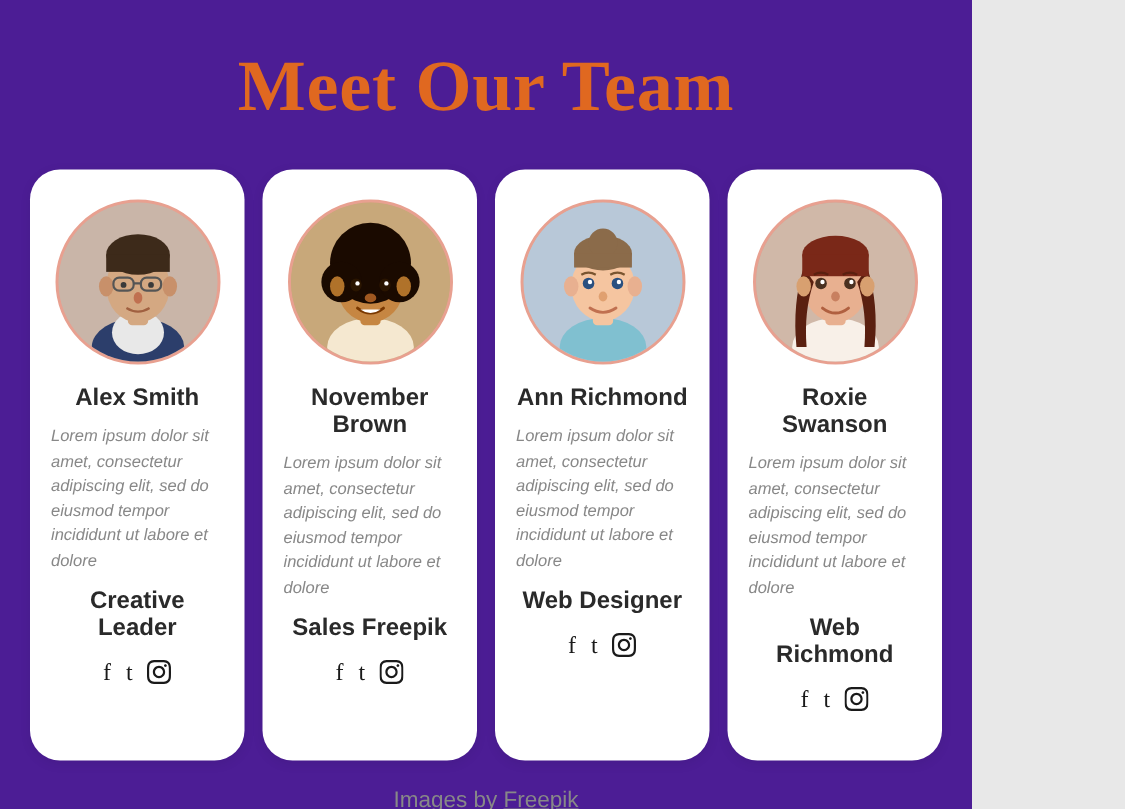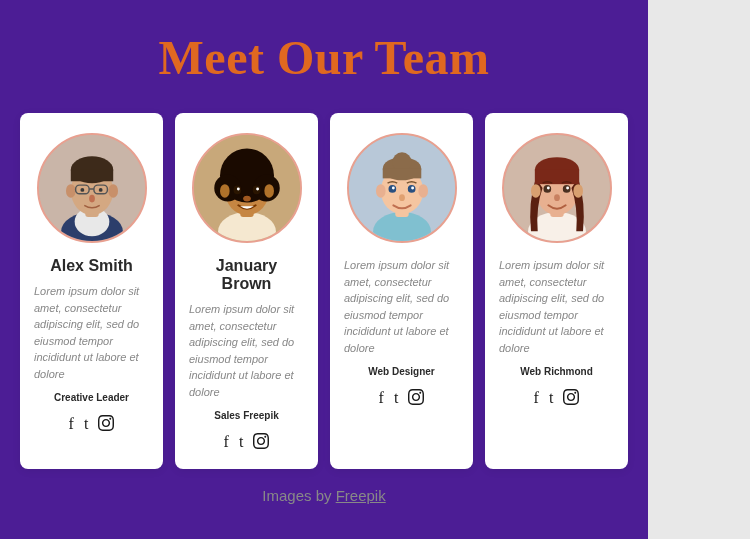--- a/index.html
+++ b/index.html
@@ -33,22 +33,22 @@
 
     .team-grid {
       display: flex;
       gap: 12px;
       justify-content: center;
       width: 100%;
     }
 
     .team-card {
       background: #ffffff;
-      border-radius: 8px;
-      padding: 20px 14px 16px;
+      border-radius: 20px;
+      padding: 20px 14px 28px;
       width: 165px;
       display: flex;
       flex-direction: column;
       align-items: center;
       box-shadow: 0 2px 8px rgba(0,0,0,0.07);
     }
 
     .avatar-wrapper {
       width: 110px;
       height: 110px;
@@ -81,21 +81,21 @@
     .member-bio {
       font-size: 11px;
       color: #888;
       line-height: 1.5;
       margin-bottom: 10px;
       font-family: 'Arial', sans-serif;
       font-style: italic;
     }
 
     .member-role {
-      font-size: 10px;
+      font-size: 16px;
       font-weight: bold;
       color: #2a2a2a;
       text-align: center;
       margin-bottom: 12px;
       font-family: 'Arial', sans-serif;
     }
 
     .social-icons {
       display: flex;
       gap: 10px;
@@ -203,21 +203,21 @@
           <circle cx="46" cy="56" r="1.5" fill="white"></circle>
           <circle cx="66" cy="56" r="1.5" fill="white"></circle>
 
           <ellipse cx="55" cy="66" rx="4" ry="3" fill="#a05820"></ellipse>
 
           <path d="M46 73 Q55 80 64 73" stroke="#7a3800" stroke-width="2" fill="none" stroke-linecap="round"></path>
 
           <path d="M48 74 Q55 79 62 74" stroke="none" fill="white"></path>
         </svg>
       </div>
-      <div class="member-name">January Brown</div>
+      <div class="member-name">November Brown</div>
       <div class="member-bio">Lorem ipsum dolor sit amet, consectetur adipiscing elit, sed do eiusmod tempor incididunt ut labore et dolore</div>
       <div class="member-role">Sales Freepik</div>
       <div class="social-icons">
         <span class="social-icon">f</span>
         <span class="social-icon">t</span>
         <span class="social-icon">
           <svg width="16" height="16" viewBox="0 0 24 24" fill="currentColor">
               <path d="M12 2.163c3.204 0 3.584.012 4.85.07 3.252.148 4.771 1.691 4.919 4.919.058 1.265.069 1.645.069 4.849 0 3.205-.012 3.584-.069 4.849-.149 3.225-1.664 4.771-4.919 4.919-1.266.058-1.644.07-4.85.07-3.204 0-3.584-.012-4.849-.07-3.26-.149-4.771-1.699-4.919-4.92-.058-1.265-.07-1.644-.07-4.849 0-3.204.013-3.583.07-4.849.149-3.227 1.664-4.771 4.919-4.919 1.266-.057 1.645-.069 4.849-.069zm0-2.163c-3.259 0-3.667.014-4.947.072-4.358.2-6.78 2.618-6.98 6.98-.059 1.281-.073 1.689-.073 4.948 0 3.259.014 3.668.072 4.948.2 4.358 2.618 6.78 6.98 6.98 1.281.058 1.689.072 4.948.072 3.259 0 3.668-.014 4.948-.072 4.354-.2 6.782-2.618 6.979-6.98.059-1.28.073-1.689.073-4.948 0-3.259-.014-3.667-.072-4.947-.196-4.354-2.617-6.78-6.979-6.98-1.281-.059-1.69-.073-4.949-.073zm0 5.838c-3.403 0-6.162 2.759-6.162 6.162s2.759 6.163 6.162 6.163 6.162-2.759 6.162-6.163c0-3.403-2.759-6.162-6.162-6.162zm0 10.162c-2.209 0-4-1.79-4-4 0-2.209 1.791-4 4-4s4 1.791 4 4c0 2.21-1.791 4-4 4zm6.406-11.845c-.796 0-1.441.645-1.441 1.44s.645 1.44 1.441 1.44c.795 0 1.439-.645 1.439-1.44s-.644-1.44-1.439-1.44z"></path>
             </svg>
         </span>
@@ -248,20 +248,21 @@
           <circle cx="66" cy="55" r="1.5" fill="white"></circle>
 
           <path d="M40 50 Q45 47 50 50" stroke="#7a5530" stroke-width="1.5" fill="none"></path>
           <path d="M60 50 Q65 47 70 50" stroke="#7a5530" stroke-width="1.5" fill="none"></path>
 
           <ellipse cx="55" cy="65" rx="3" ry="3.5" fill="#e0a070"></ellipse>
 
           <path d="M46 73 Q55 79 64 73" stroke="#c07050" stroke-width="2" fill="none" stroke-linecap="round"></path>
         </svg>
       </div>
+      <div class="member-name">Ann Richmond</div>
       <div class="member-bio">Lorem ipsum dolor sit amet, consectetur adipiscing elit, sed do eiusmod tempor incididunt ut labore et dolore</div>
       <div class="member-role">Web Designer</div>
       <div class="social-icons">
         <span class="social-icon">f</span>
         <span class="social-icon">t</span>
         <span class="social-icon">
           <svg width="16" height="16" viewBox="0 0 24 24" fill="currentColor">
               <path d="M12 2.163c3.204 0 3.584.012 4.85.07 3.252.148 4.771 1.691 4.919 4.919.058 1.265.069 1.645.069 4.849 0 3.205-.012 3.584-.069 4.849-.149 3.225-1.664 4.771-4.919 4.919-1.266.058-1.644.07-4.85.07-3.204 0-3.584-.012-4.849-.07-3.26-.149-4.771-1.699-4.919-4.92-.058-1.265-.07-1.644-.07-4.849 0-3.204.013-3.583.07-4.849.149-3.227 1.664-4.771 4.919-4.919 1.266-.057 1.645-.069 4.849-.069zm0-2.163c-3.259 0-3.667.014-4.947.072-4.358.2-6.78 2.618-6.98 6.98-.059 1.281-.073 1.689-.073 4.948 0 3.259.014 3.668.072 4.948.2 4.358 2.618 6.78 6.98 6.98 1.281.058 1.689.072 4.948.072 3.259 0 3.668-.014 4.948-.072 4.354-.2 6.782-2.618 6.979-6.98.059-1.28.073-1.689.073-4.948 0-3.259-.014-3.667-.072-4.947-.196-4.354-2.617-6.78-6.979-6.98-1.281-.059-1.69-.073-4.949-.073zm0 5.838c-3.403 0-6.162 2.759-6.162 6.162s2.759 6.163 6.162 6.163 6.162-2.759 6.162-6.163c0-3.403-2.759-6.162-6.162-6.162zm0 10.162c-2.209 0-4-1.79-4-4 0-2.209 1.791-4 4-4s4 1.791 4 4c0 2.21-1.791 4-4 4zm6.406-11.845c-.796 0-1.441.645-1.441 1.44s.645 1.44 1.441 1.44c.795 0 1.439-.645 1.439-1.44s-.644-1.44-1.439-1.44z"></path>
             </svg>
         </span>
@@ -295,20 +296,21 @@
           <circle cx="66" cy="55" r="1.5" fill="white"></circle>
 
           <path d="M40 50 Q45 47 50 50" stroke="#5a2010" stroke-width="1.5" fill="none"></path>
           <path d="M60 50 Q65 47 70 50" stroke="#5a2010" stroke-width="1.5" fill="none"></path>
 
           <ellipse cx="55" cy="65" rx="3" ry="3.5" fill="#c88060"></ellipse>
 
           <path d="M46 73 Q55 80 64 73" stroke="#b06040" stroke-width="2" fill="none" stroke-linecap="round"></path>
         </svg>
       </div>
+      <div class="member-name">Roxie Swanson</div>
       <div class="member-bio">Lorem ipsum dolor sit amet, consectetur adipiscing elit, sed do eiusmod tempor incididunt ut labore et dolore</div>
       <div class="member-role">Web Richmond</div>
       <div class="social-icons">
         <span class="social-icon">f</span>
         <span class="social-icon">t</span>
         <span class="social-icon">
           <svg width="16" height="16" viewBox="0 0 24 24" fill="currentColor">
               <path d="M12 2.163c3.204 0 3.584.012 4.85.07 3.252.148 4.771 1.691 4.919 4.919.058 1.265.069 1.645.069 4.849 0 3.205-.012 3.584-.069 4.849-.149 3.225-1.664 4.771-4.919 4.919-1.266.058-1.644.07-4.85.07-3.204 0-3.584-.012-4.849-.07-3.26-.149-4.771-1.699-4.919-4.92-.058-1.265-.07-1.644-.07-4.849 0-3.204.013-3.583.07-4.849.149-3.227 1.664-4.771 4.919-4.919 1.266-.057 1.645-.069 4.849-.069zm0-2.163c-3.259 0-3.667.014-4.947.072-4.358.2-6.78 2.618-6.98 6.98-.059 1.281-.073 1.689-.073 4.948 0 3.259.014 3.668.072 4.948.2 4.358 2.618 6.78 6.98 6.98 1.281.058 1.689.072 4.948.072 3.259 0 3.668-.014 4.948-.072 4.354-.2 6.782-2.618 6.979-6.98.059-1.28.073-1.689.073-4.948 0-3.259-.014-3.667-.072-4.947-.196-4.354-2.617-6.78-6.979-6.98-1.281-.059-1.69-.073-4.949-.073zm0 5.838c-3.403 0-6.162 2.759-6.162 6.162s2.759 6.163 6.162 6.163 6.162-2.759 6.162-6.163c0-3.403-2.759-6.162-6.162-6.162zm0 10.162c-2.209 0-4-1.79-4-4 0-2.209 1.791-4 4-4s4 1.791 4 4c0 2.21-1.791 4-4 4zm6.406-11.845c-.796 0-1.441.645-1.441 1.44s.645 1.44 1.441 1.44c.795 0 1.439-.645 1.439-1.44s-.644-1.44-1.439-1.44z"></path>
             </svg>
         </span>

